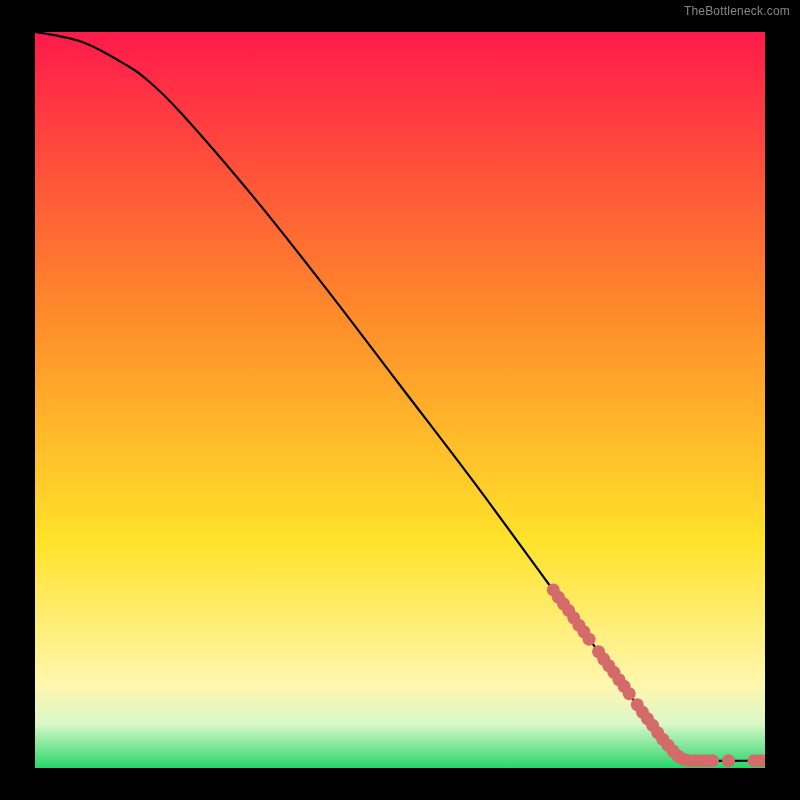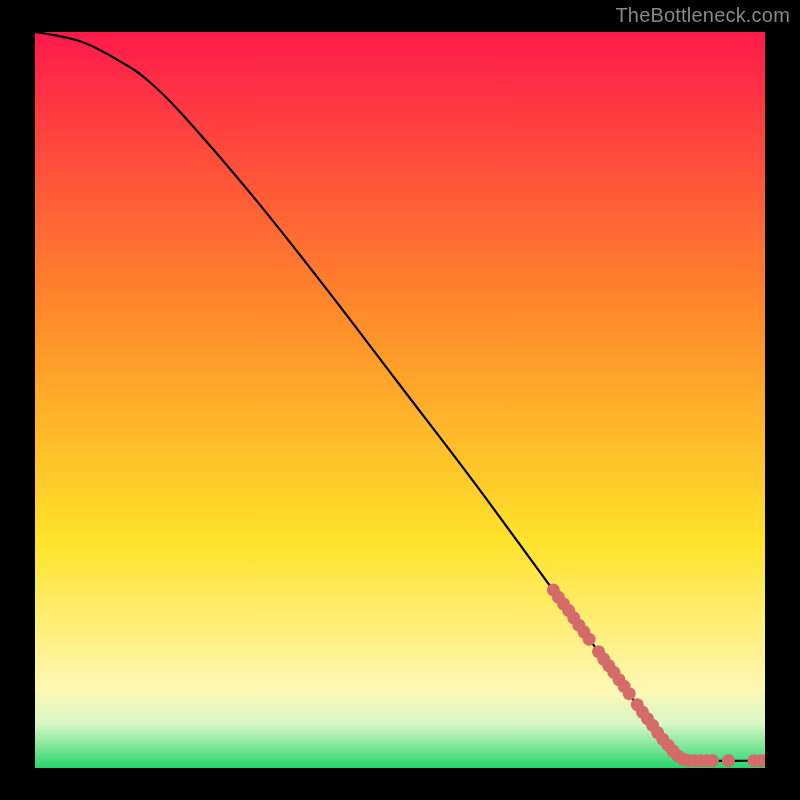--- a/index.html
+++ b/index.html
@@ -15,21 +15,21 @@
     position: relative;
     width: 800px;
     height: 800px;
     background: #000;
   }
   .attribution {
     position: absolute;
     top: 4px;
     right: 10px;
     color: #888;
-    font-size: 20px;
+    font-size: 12px;
     letter-spacing: 0.2px;
     font-weight: 500;
   }
   
   .plot {
     position: absolute;
     left: 35px;
     top: 32px;
     width: 730px;
     height: 736px;

